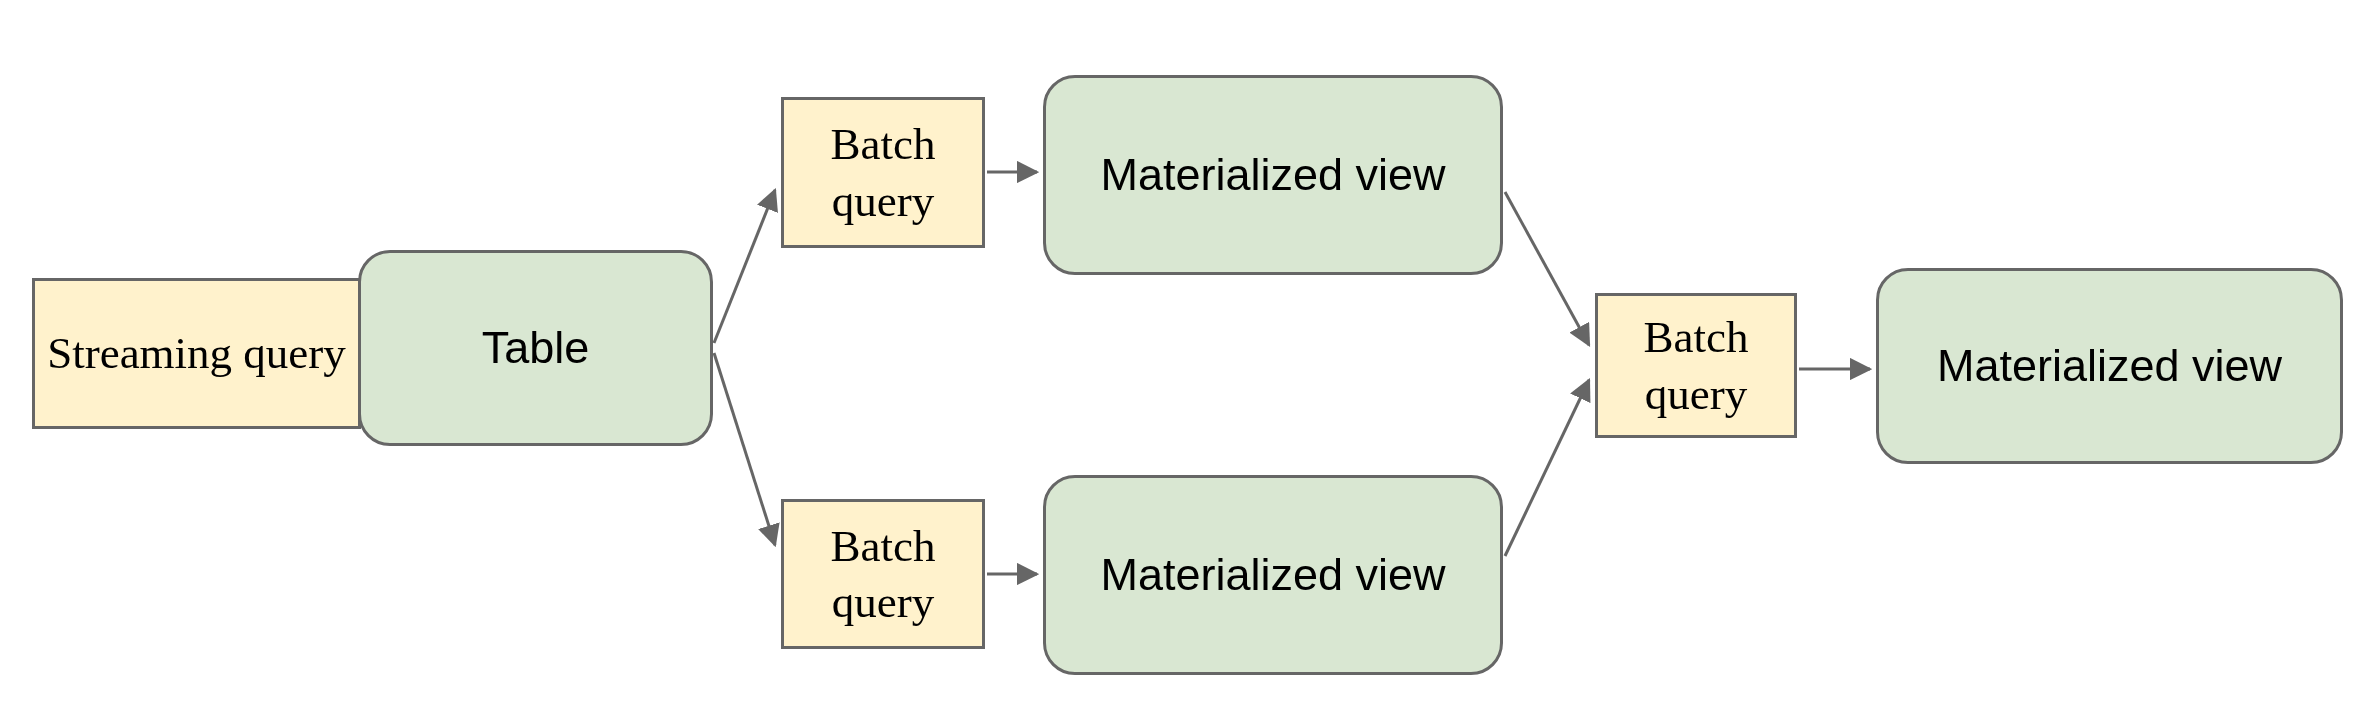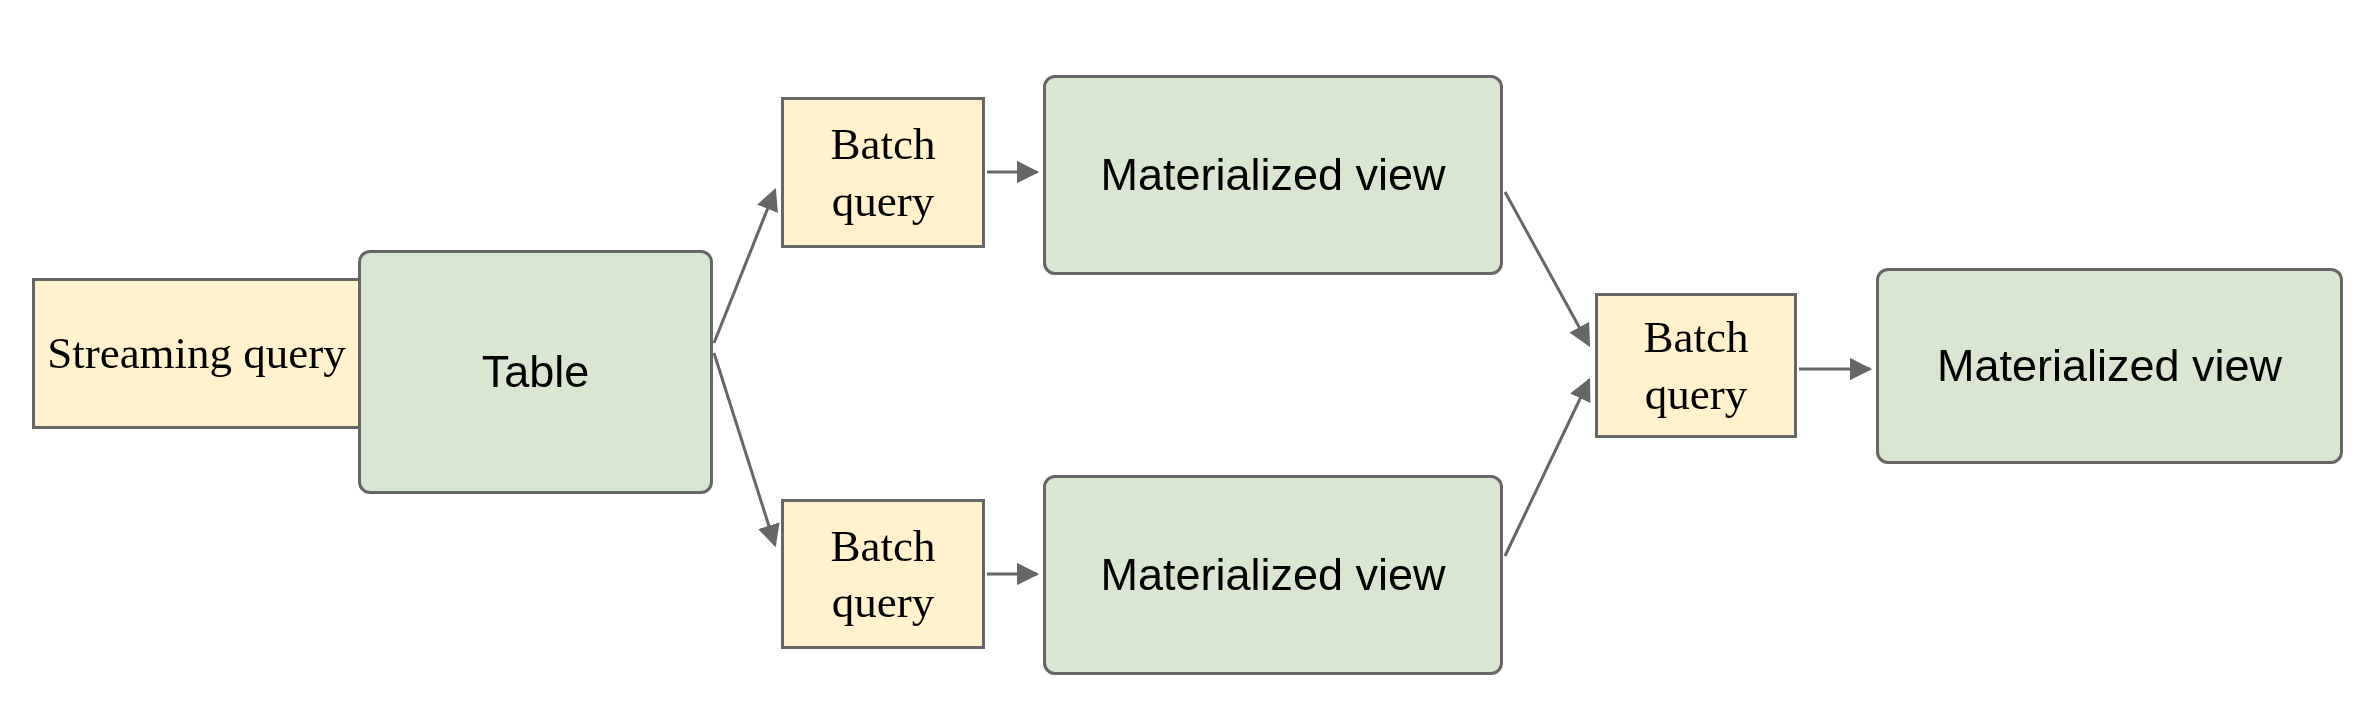--- a/index.html
+++ b/index.html
@@ -35,29 +35,29 @@
     line-height: 1.25;
     border: 3px solid #666666;
     z-index: 2;
   }
   .node-query {
     background: #FFF2CC;
     font-family: Liberation Serif, serif;
   }
   .node-store {
     background: #D9E7D2;
-    border-radius: 12px;
+    border-radius: 32px;
   }
   .node-label {
     display: block;
     padding: 0 8px;
   }
   
   .n-streaming   { left: 32px;   top: 278px; width: 329px; height: 151px; }
-  .n-table       { left: 358px;  top: 250px; width: 355px; height: 244px; }
+  .n-table       { left: 358px;  top: 250px; width: 355px; height: 196px; }
   .n-bq-top      { left: 781px;  top: 97px;  width: 204px; height: 151px; }
   .n-mv-top      { left: 1043px; top: 75px;  width: 460px; height: 200px; }
   .n-bq-bottom   { left: 781px;  top: 499px; width: 204px; height: 150px; }
   .n-mv-bottom   { left: 1043px; top: 475px; width: 460px; height: 200px; }
   .n-bq-right    { left: 1595px; top: 293px; width: 202px; height: 145px; }
   .n-mv-right    { left: 1876px; top: 268px; width: 467px; height: 196px; }
 </style>
 </head>
 <body>
 

